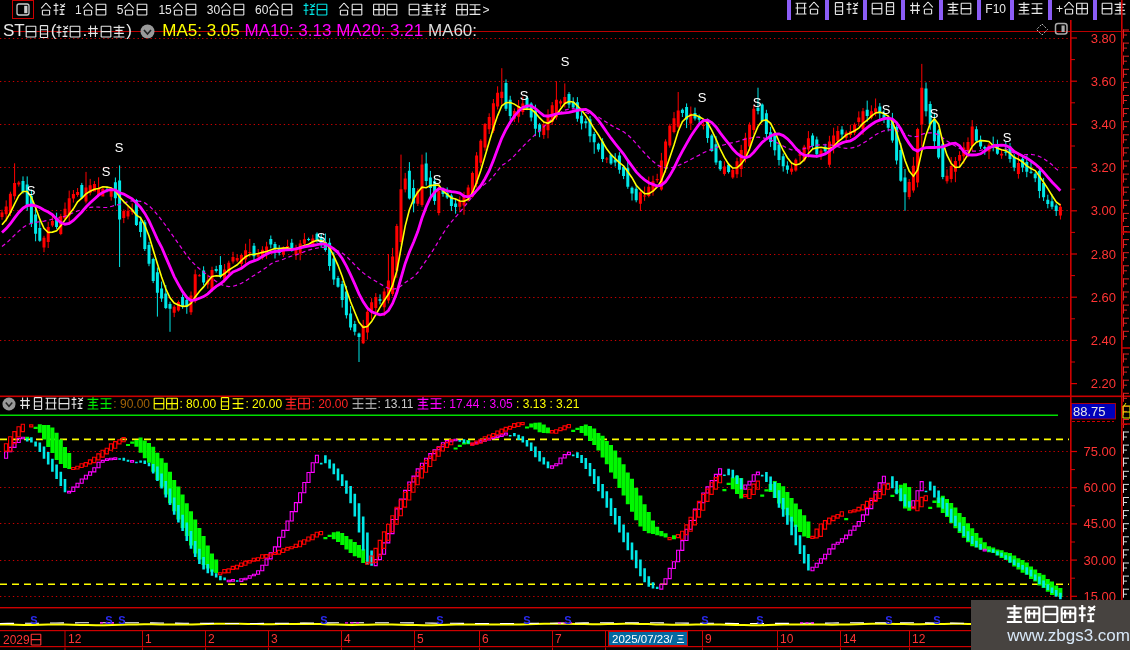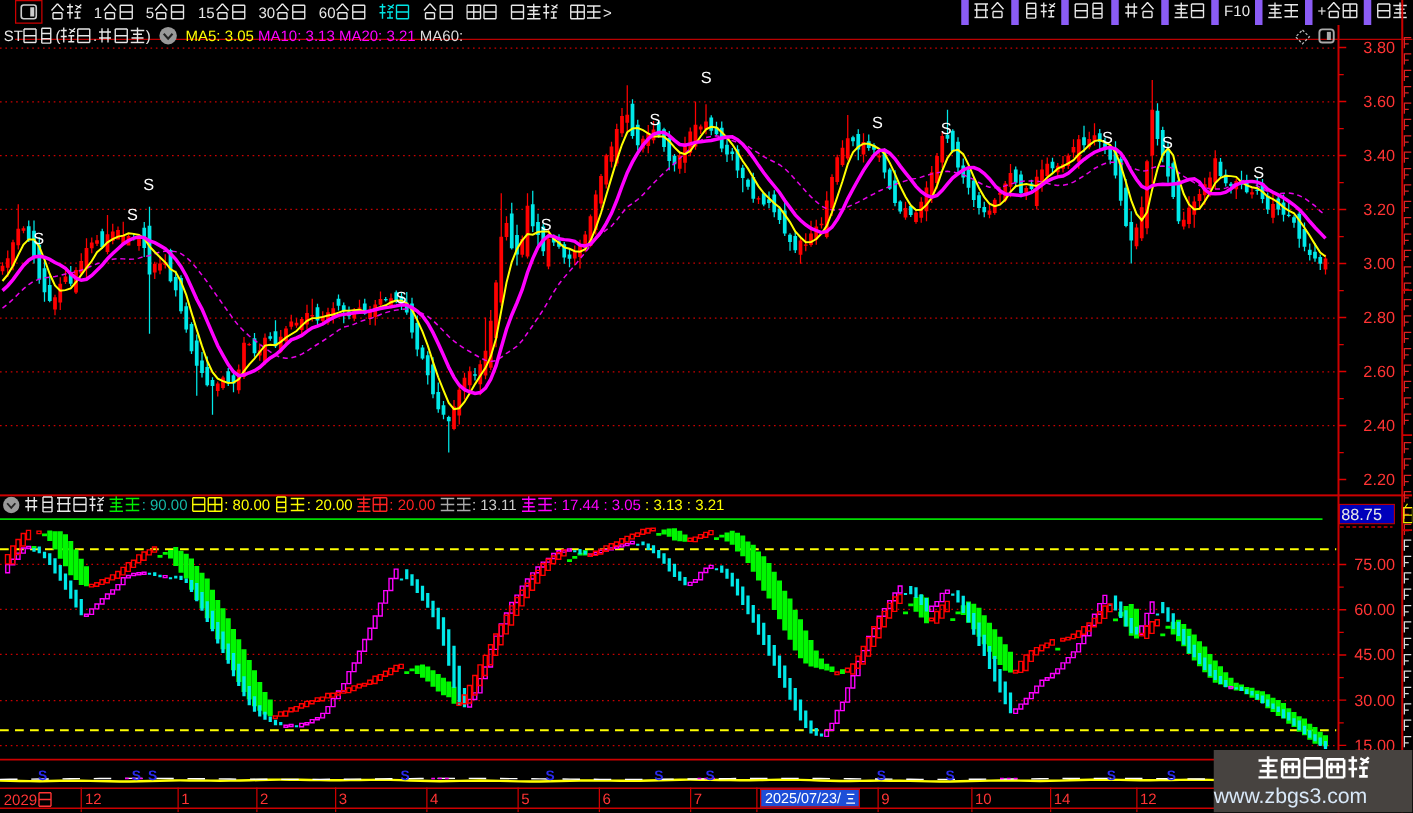--- a/index.html
+++ b/index.html
@@ -1,17 +1,17 @@
 <!DOCTYPE html>
 <html><head><meta charset="utf-8"><style>
 *{margin:0;padding:0;box-sizing:border-box}
 body{width:1130px;height:650px;background:#000;font-family:"Liberation Sans",sans-serif;overflow:hidden;position:relative}
 .menubar{position:absolute;left:12px;top:0;width:1130px;height:32px;border-bottom:1.5px solid #bb0000;font-size:12px;white-space:nowrap}
 .mi{margin-right:9px}
-.mr{border-left:6px solid #8b5cf6;padding:0 4px;display:inline-block;height:19.5px;line-height:19px;text-align:center}
+.mr{border-left:4px solid #8b5cf6;padding:0 4px;display:inline-block;height:19.5px;line-height:19px;text-align:center}
 .iconbox{position:absolute;left:0;top:0;width:22px;height:19px;border:1px solid #cc0000}
 </style></head>
 <body>
 <div class="menubar">
  <div class="iconbox"><svg width="20" height="17" viewBox="0 0 20 17">
         <rect x="4" y="3" width="12" height="11" rx="2" stroke="#ccc" stroke-width="1.3" fill="none"></rect>
         <rect x="11.2" y="4.8" width="3.2" height="7.4" fill="#ccc"></rect>
       </svg></div>
  <div style="position:absolute;left:28px;top:2px"><span class="mi"><svg width="26" height="14" viewBox="0 0 26 14" style="vertical-align:-2px">
           <path d="M6.0 1.0L1.2 6.4 M6.0 1.0L10.8 6.4 M2.4 8.2L2.4 13.0 M2.4 8.2L9.6 8.2 M9.6 8.2L9.6 13.0 M2.4 13.0L9.6 13.0" stroke="#e8e8e8" stroke-width="1.1" fill="none"></path>
@@ -67,21 +67,21 @@
           <path d="M0.6 3.4L11.4 3.4 M6.0 1.0L6.0 13.0 M2.4 6.4L9.6 6.4 M1.2 9.4L10.8 9.4 M0.6 13.0L11.4 13.0" stroke="#e8e8e8" stroke-width="1.1" fill="none"></path>
           <path d="M13.6 2.8L24.4 2.8 M13.6 7.6L24.4 7.6 M13.6 12.4L24.4 12.4 M19.0 2.8L19.0 12.4" stroke="#e8e8e8" stroke-width="1.1" fill="none"></path>
         </svg></span><span class="mr"><span style="color:#e8e8e8">+</span><svg width="26" height="14" viewBox="0 0 26 14" style="vertical-align:-2px">
           <path d="M6.0 1.0L1.2 6.4 M6.0 1.0L10.8 6.4 M2.4 8.2L2.4 13.0 M2.4 8.2L9.6 8.2 M9.6 8.2L9.6 13.0 M2.4 13.0L9.6 13.0" stroke="#e8e8e8" stroke-width="1.1" fill="none"></path>
           <path d="M13.6 2.2L24.4 2.2 M13.6 2.2L13.6 13.0 M24.4 2.2L24.4 13.0 M13.6 13.0L24.4 13.0 M13.6 7.6L24.4 7.6 M19.0 2.2L19.0 13.0" stroke="#e8e8e8" stroke-width="1.1" fill="none"></path>
         </svg></span><span class="mr"><svg width="26" height="14" viewBox="0 0 26 14" style="vertical-align:-2px">
           <path d="M1.2 2.2L10.8 2.2 M1.2 2.2L1.2 13.0 M10.8 2.2L10.8 13.0 M1.2 13.0L10.8 13.0 M1.2 7.6L10.8 7.6" stroke="#e8e8e8" stroke-width="1.1" fill="none"></path>
           <path d="M13.6 3.4L24.4 3.4 M19.0 1.0L19.0 13.0 M15.4 6.4L22.6 6.4 M14.2 9.4L23.8 9.4 M13.6 13.0L24.4 13.0" stroke="#e8e8e8" stroke-width="1.1" fill="none"></path>
         </svg></span></div>
 </div>
-<div style="position:absolute;left:3px;top:21px;font-size:12px;white-space:nowrap"><span style="color:#e8e8e8">ST</span><svg width="26" height="14" viewBox="0 0 26 14" style="vertical-align:-2px">
+<div style="position:absolute;left:3px;top:21px;font-size:17px;white-space:nowrap"><span style="color:#e8e8e8">ST</span><svg width="26" height="14" viewBox="0 0 26 14" style="vertical-align:-2px">
       <path d="M1.2 2.2L10.8 2.2 M1.2 2.2L1.2 13.0 M10.8 2.2L10.8 13.0 M1.2 13.0L10.8 13.0 M1.2 7.6L10.8 7.6" stroke="#e8e8e8" stroke-width="1.1" fill="none"></path>
       <path d="M15.4 1.6L22.6 1.6 M15.4 1.6L15.4 13.6 M22.6 1.6L22.6 13.6 M15.4 5.8L22.6 5.8 M15.4 10.0L22.6 10.0 M15.4 13.6L22.6 13.6" stroke="#e8e8e8" stroke-width="1.1" fill="none"></path>
     </svg><span style="color:#e8e8e8">(</span><svg width="26" height="14" viewBox="0 0 26 14" style="vertical-align:-2px">
       <path d="M0.6 3.4L5.4 3.4 M3.0 1.0L3.0 13.0 M0.6 8.2L5.4 8.2 M7.2 2.2L12.0 4.6 M12.0 1.6L7.8 5.8 M6.6 7.6L11.4 7.6 M9.0 7.6L9.0 13.0 M6.6 12.4L11.4 12.4" stroke="#e8e8e8" stroke-width="1.1" fill="none"></path>
       <path d="M14.2 2.2L23.8 2.2 M14.2 2.2L14.2 13.0 M23.8 2.2L23.8 13.0 M14.2 13.0L23.8 13.0 M14.2 7.6L23.8 7.6" stroke="#e8e8e8" stroke-width="1.1" fill="none"></path>
     </svg><span style="color:#e8e8e8">.</span><svg width="39" height="14" viewBox="0 0 39 14" style="vertical-align:-2px">
       <path d="M1.2 4.6L10.8 4.6 M1.2 9.4L10.8 9.4 M3.6 1.6L3.6 13.0 M8.4 1.6L8.4 13.0" stroke="#e8e8e8" stroke-width="1.1" fill="none"></path>
       <path d="M14.2 2.2L23.8 2.2 M14.2 2.2L14.2 13.0 M23.8 2.2L23.8 13.0 M14.2 13.0L23.8 13.0 M14.2 7.6L23.8 7.6" stroke="#e8e8e8" stroke-width="1.1" fill="none"></path>
       <path d="M26.6 3.4L37.4 3.4 M32.0 1.0L32.0 13.0 M28.4 6.4L35.6 6.4 M27.2 9.4L36.8 9.4 M26.6 13.0L37.4 13.0" stroke="#e8e8e8" stroke-width="1.1" fill="none"></path>
     </svg><span style="color:#e8e8e8">)</span> <svg width="15" height="15" viewBox="0 0 15 15" style="vertical-align:-3px;margin:0 3px">
@@ -227,21 +227,21 @@
       <path d="M4 6l3.5 4L11 6" stroke="#222" stroke-width="1.6" fill="none"></path>
     </svg><svg width="65" height="14" viewBox="0 0 65 14" style="vertical-align:-2px">
       <path d="M1.2 4.6L10.8 4.6 M1.2 9.4L10.8 9.4 M3.6 1.6L3.6 13.0 M8.4 1.6L8.4 13.0" stroke="#e8e8e8" stroke-width="1.1" fill="none"></path>
       <path d="M15.4 1.6L22.6 1.6 M15.4 1.6L15.4 13.6 M22.6 1.6L22.6 13.6 M15.4 5.8L22.6 5.8 M15.4 10.0L22.6 10.0 M15.4 13.6L22.6 13.6" stroke="#e8e8e8" stroke-width="1.1" fill="none"></path>
       <path d="M26.6 2.2L37.4 2.2 M28.4 2.2L28.4 13.0 M35.6 2.2L35.6 13.0 M26.6 7.0L37.4 7.0 M26.6 13.0L37.4 13.0" stroke="#e8e8e8" stroke-width="1.1" fill="none"></path>
       <path d="M40.2 2.2L49.8 2.2 M40.2 2.2L40.2 13.0 M49.8 2.2L49.8 13.0 M40.2 13.0L49.8 13.0 M40.2 7.6L49.8 7.6" stroke="#e8e8e8" stroke-width="1.1" fill="none"></path>
       <path d="M52.6 3.4L57.4 3.4 M55.0 1.0L55.0 13.0 M52.6 8.2L57.4 8.2 M59.2 2.2L64.0 4.6 M64.0 1.6L59.8 5.8 M58.6 7.6L63.4 7.6 M61.0 7.6L61.0 13.0 M58.6 12.4L63.4 12.4" stroke="#e8e8e8" stroke-width="1.1" fill="none"></path>
     </svg>&nbsp;<svg width="26" height="14" viewBox="0 0 26 14" style="vertical-align:-2px">
       <path d="M0.6 3.4L11.4 3.4 M6.0 1.0L6.0 13.0 M2.4 6.4L9.6 6.4 M1.2 9.4L10.8 9.4 M0.6 13.0L11.4 13.0" stroke="#00ee00" stroke-width="1.1" fill="none"></path>
       <path d="M13.6 2.8L24.4 2.8 M13.6 7.6L24.4 7.6 M13.6 12.4L24.4 12.4 M19.0 2.8L19.0 12.4" stroke="#00ee00" stroke-width="1.1" fill="none"></path>
-    </svg><span style="color:#14b8a6">: 90.00</span>&nbsp;<svg width="26" height="14" viewBox="0 0 26 14" style="vertical-align:-2px">
+    </svg><span style="color:#a16207">: 90.00</span>&nbsp;<svg width="26" height="14" viewBox="0 0 26 14" style="vertical-align:-2px">
       <path d="M1.2 2.2L10.8 2.2 M1.2 2.2L1.2 13.0 M10.8 2.2L10.8 13.0 M1.2 13.0L10.8 13.0 M1.2 7.6L10.8 7.6" stroke="#ffff00" stroke-width="1.1" fill="none"></path>
       <path d="M13.6 2.2L24.4 2.2 M13.6 2.2L13.6 13.0 M24.4 2.2L24.4 13.0 M13.6 13.0L24.4 13.0 M13.6 7.6L24.4 7.6 M19.0 2.2L19.0 13.0" stroke="#ffff00" stroke-width="1.1" fill="none"></path>
     </svg><span style="color:#ffff00">: 80.00</span>&nbsp;<svg width="26" height="14" viewBox="0 0 26 14" style="vertical-align:-2px">
       <path d="M2.4 1.6L9.6 1.6 M2.4 1.6L2.4 13.6 M9.6 1.6L9.6 13.6 M2.4 5.8L9.6 5.8 M2.4 10.0L9.6 10.0 M2.4 13.6L9.6 13.6" stroke="#ffff00" stroke-width="1.1" fill="none"></path>
       <path d="M13.6 2.8L24.4 2.8 M13.6 7.6L24.4 7.6 M13.6 12.4L24.4 12.4 M19.0 2.8L19.0 12.4" stroke="#ffff00" stroke-width="1.1" fill="none"></path>
     </svg><span style="color:#ffff00">: 20.00</span>&nbsp;<svg width="26" height="14" viewBox="0 0 26 14" style="vertical-align:-2px">
       <path d="M0.6 3.4L11.4 3.4 M6.0 1.0L6.0 13.0 M2.4 6.4L9.6 6.4 M1.2 9.4L10.8 9.4 M0.6 13.0L11.4 13.0" stroke="#ff2222" stroke-width="1.1" fill="none"></path>
       <path d="M13.6 2.2L24.4 2.2 M13.6 2.2L13.6 13.0 M24.4 2.2L24.4 13.0 M13.6 13.0L24.4 13.0 M13.6 7.6L24.4 7.6 M19.0 2.2L19.0 13.0" stroke="#ff2222" stroke-width="1.1" fill="none"></path>
     </svg><span style="color:#ff2222">: 20.00</span>&nbsp;<svg width="26" height="14" viewBox="0 0 26 14" style="vertical-align:-2px">
       <path d="M0.6 2.8L11.4 2.8 M0.6 7.6L11.4 7.6 M0.6 12.4L11.4 12.4 M6.0 2.8L6.0 12.4" stroke="#aaaaaa" stroke-width="1.1" fill="none"></path>
@@ -258,27 +258,27 @@
 <div style="position:absolute;left:208px;top:632px;font-size:12px"><span style="color:#ff3434">2</span></div>
 <div style="position:absolute;left:271px;top:632px;font-size:12px"><span style="color:#ff3434">3</span></div>
 <div style="position:absolute;left:344px;top:632px;font-size:12px"><span style="color:#ff3434">4</span></div>
 <div style="position:absolute;left:417px;top:632px;font-size:12px"><span style="color:#ff3434">5</span></div>
 <div style="position:absolute;left:482px;top:632px;font-size:12px"><span style="color:#ff3434">6</span></div>
 <div style="position:absolute;left:555px;top:632px;font-size:12px"><span style="color:#ff3434">7</span></div>
 <div style="position:absolute;left:705px;top:632px;font-size:12px"><span style="color:#ff3434">9</span></div>
 <div style="position:absolute;left:780px;top:632px;font-size:12px"><span style="color:#ff3434">10</span></div>
 <div style="position:absolute;left:843px;top:632px;font-size:12px"><span style="color:#ff3434">14</span></div>
 <div style="position:absolute;left:912px;top:632px;font-size:12px"><span style="color:#ff3434">12</span></div>
-<div style="position:absolute;left:608px;top:631px;width:80px;height:15px;background:#1d4ed8;border:1px solid #cc0000">
+<div style="position:absolute;left:608px;top:631px;width:80px;height:15px;background:#0369a1;border:1px solid #cc0000">
     <span style="position:absolute;left:3px;top:1px;font-size:11.5px;color:#fff">2025/07/23/</span>
     <svg style="position:absolute;right:2px;top:2px" width="9" height="10" viewBox="0 0 9 10">
       <path d="M1.5 1.5h6M2.5 5h4M1 8.5h7" stroke="#fff" stroke-width="1.1" fill="none"></path>
     </svg>
   </div>
 <div style="position:absolute;left:971px;top:600px;width:159px;height:50px;background:#474340">
     <div style="text-align:center;margin-top:4px"><svg width="90" height="19" viewBox="0 0 90 19" style="vertical-align:-2px">
         <path d="M0.8 4.4L16.1 4.4 M8.5 1.0L8.5 18.0 M3.4 8.6L13.6 8.6 M1.7 12.9L15.3 12.9 M0.8 18.0L16.1 18.0" stroke="#ffffff" stroke-width="2.1" fill="none"></path>
         <path d="M19.7 3.5L33.3 3.5 M19.7 3.5L19.7 18.0 M33.3 3.5L33.3 18.0 M19.7 9.5L33.3 9.5 M19.7 18.0L33.3 18.0 M23.1 6.1L23.1 14.6 M28.2 6.1L28.2 14.6" stroke="#ffffff" stroke-width="2.1" fill="none"></path>
         <path d="M37.7 2.7L51.3 2.7 M37.7 2.7L37.7 18.0 M51.3 2.7L51.3 18.0 M37.7 18.0L51.3 18.0 M37.7 10.3L51.3 10.3" stroke="#ffffff" stroke-width="2.1" fill="none"></path>
         <path d="M55.7 3.5L69.3 3.5 M55.7 3.5L55.7 18.0 M69.3 3.5L69.3 18.0 M55.7 9.5L69.3 9.5 M55.7 18.0L69.3 18.0 M59.1 6.1L59.1 14.6 M64.2 6.1L64.2 14.6" stroke="#ffffff" stroke-width="2.1" fill="none"></path>
         <path d="M72.8 4.4L79.7 4.4 M76.2 1.0L76.2 18.0 M72.8 11.2L79.7 11.2 M82.2 2.7L89.0 6.1 M89.0 1.9L83.0 7.8 M81.3 10.3L88.2 10.3 M84.8 10.3L84.8 18.0 M81.3 17.1L88.2 17.1" stroke="#ffffff" stroke-width="2.1" fill="none"></path>
       </svg></div>
-    <div style="text-align:left;font-size:17px;color:#d8e8f8;margin-top:1px">www.zbgs3.com</div>
+    <div style="text-align:right;font-size:17px;color:#d8e8f8;margin-top:1px">www.zbgs3.com</div>
   </div>
 </body></html>

